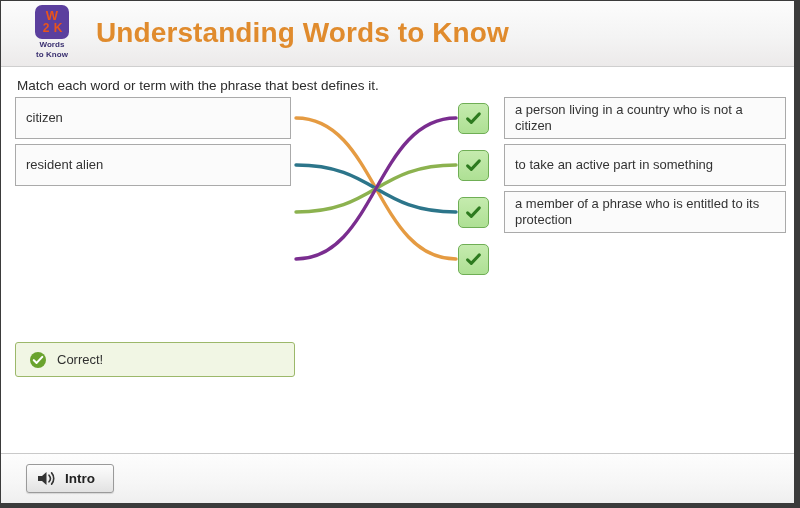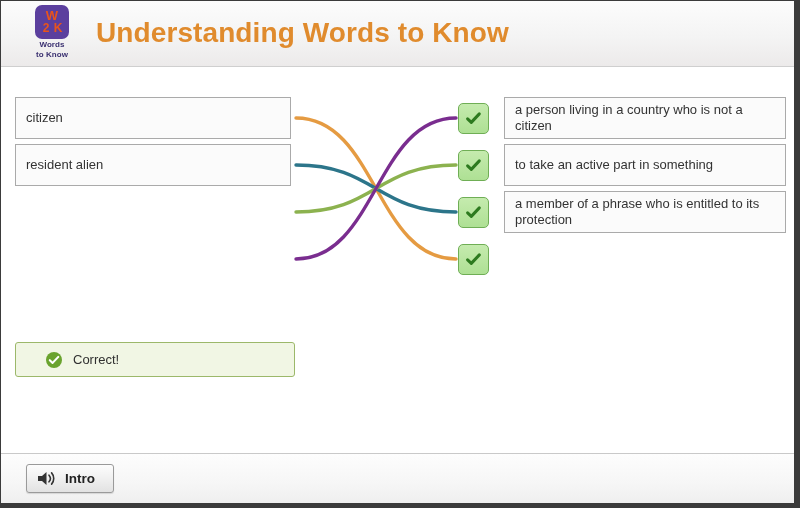--- a/index.html
+++ b/index.html
@@ -155,21 +155,21 @@
     left: 14px;
     top: 341px;
     width: 280px;
     height: 35px;
     box-sizing: border-box;
     border: 1px solid #9cb86a;
     border-radius: 3px;
     background: #f1f6e4;
     display: flex;
     align-items: center;
-    padding-left: 30px;
+    padding-left: 14px;
   }
   #feedback-icon { flex: 0 0 auto; display: block; }
   #feedback-text {
     margin-left: 11px;
     font-size: 13px;
     color: #303030;
   }
 
   
   #footer {
@@ -221,20 +221,21 @@
       </div>
       <div id="logo-caption">
         <div>Words</div>
         <div>to Know</div>
       </div>
     </div>
 
     <div id="page-title">Understanding Words to Know</div>
   </div>
 
+  <div id="instruction">Match each word or term with the phrase that best defines it.</div>
 
   <div id="match-area">
 
     <svg id="connectors" viewBox="0 0 793 185">
       <g id="connector-paths" fill="none" stroke-width="3.4" stroke-linecap="round">
           <path d="M 295 21 C 375 21, 375 162, 455 162" stroke="#e59b42"></path>
           <path d="M 295 68 C 375 68, 375 115, 455 115" stroke="#2c758a"></path>
           <path d="M 295 115 C 375 115, 375 68, 455 68" stroke="#8cb24f"></path>
           <path d="M 295 162 C 375 162, 375 21, 455 21" stroke="#7a2d8f"></path>
         </g>

